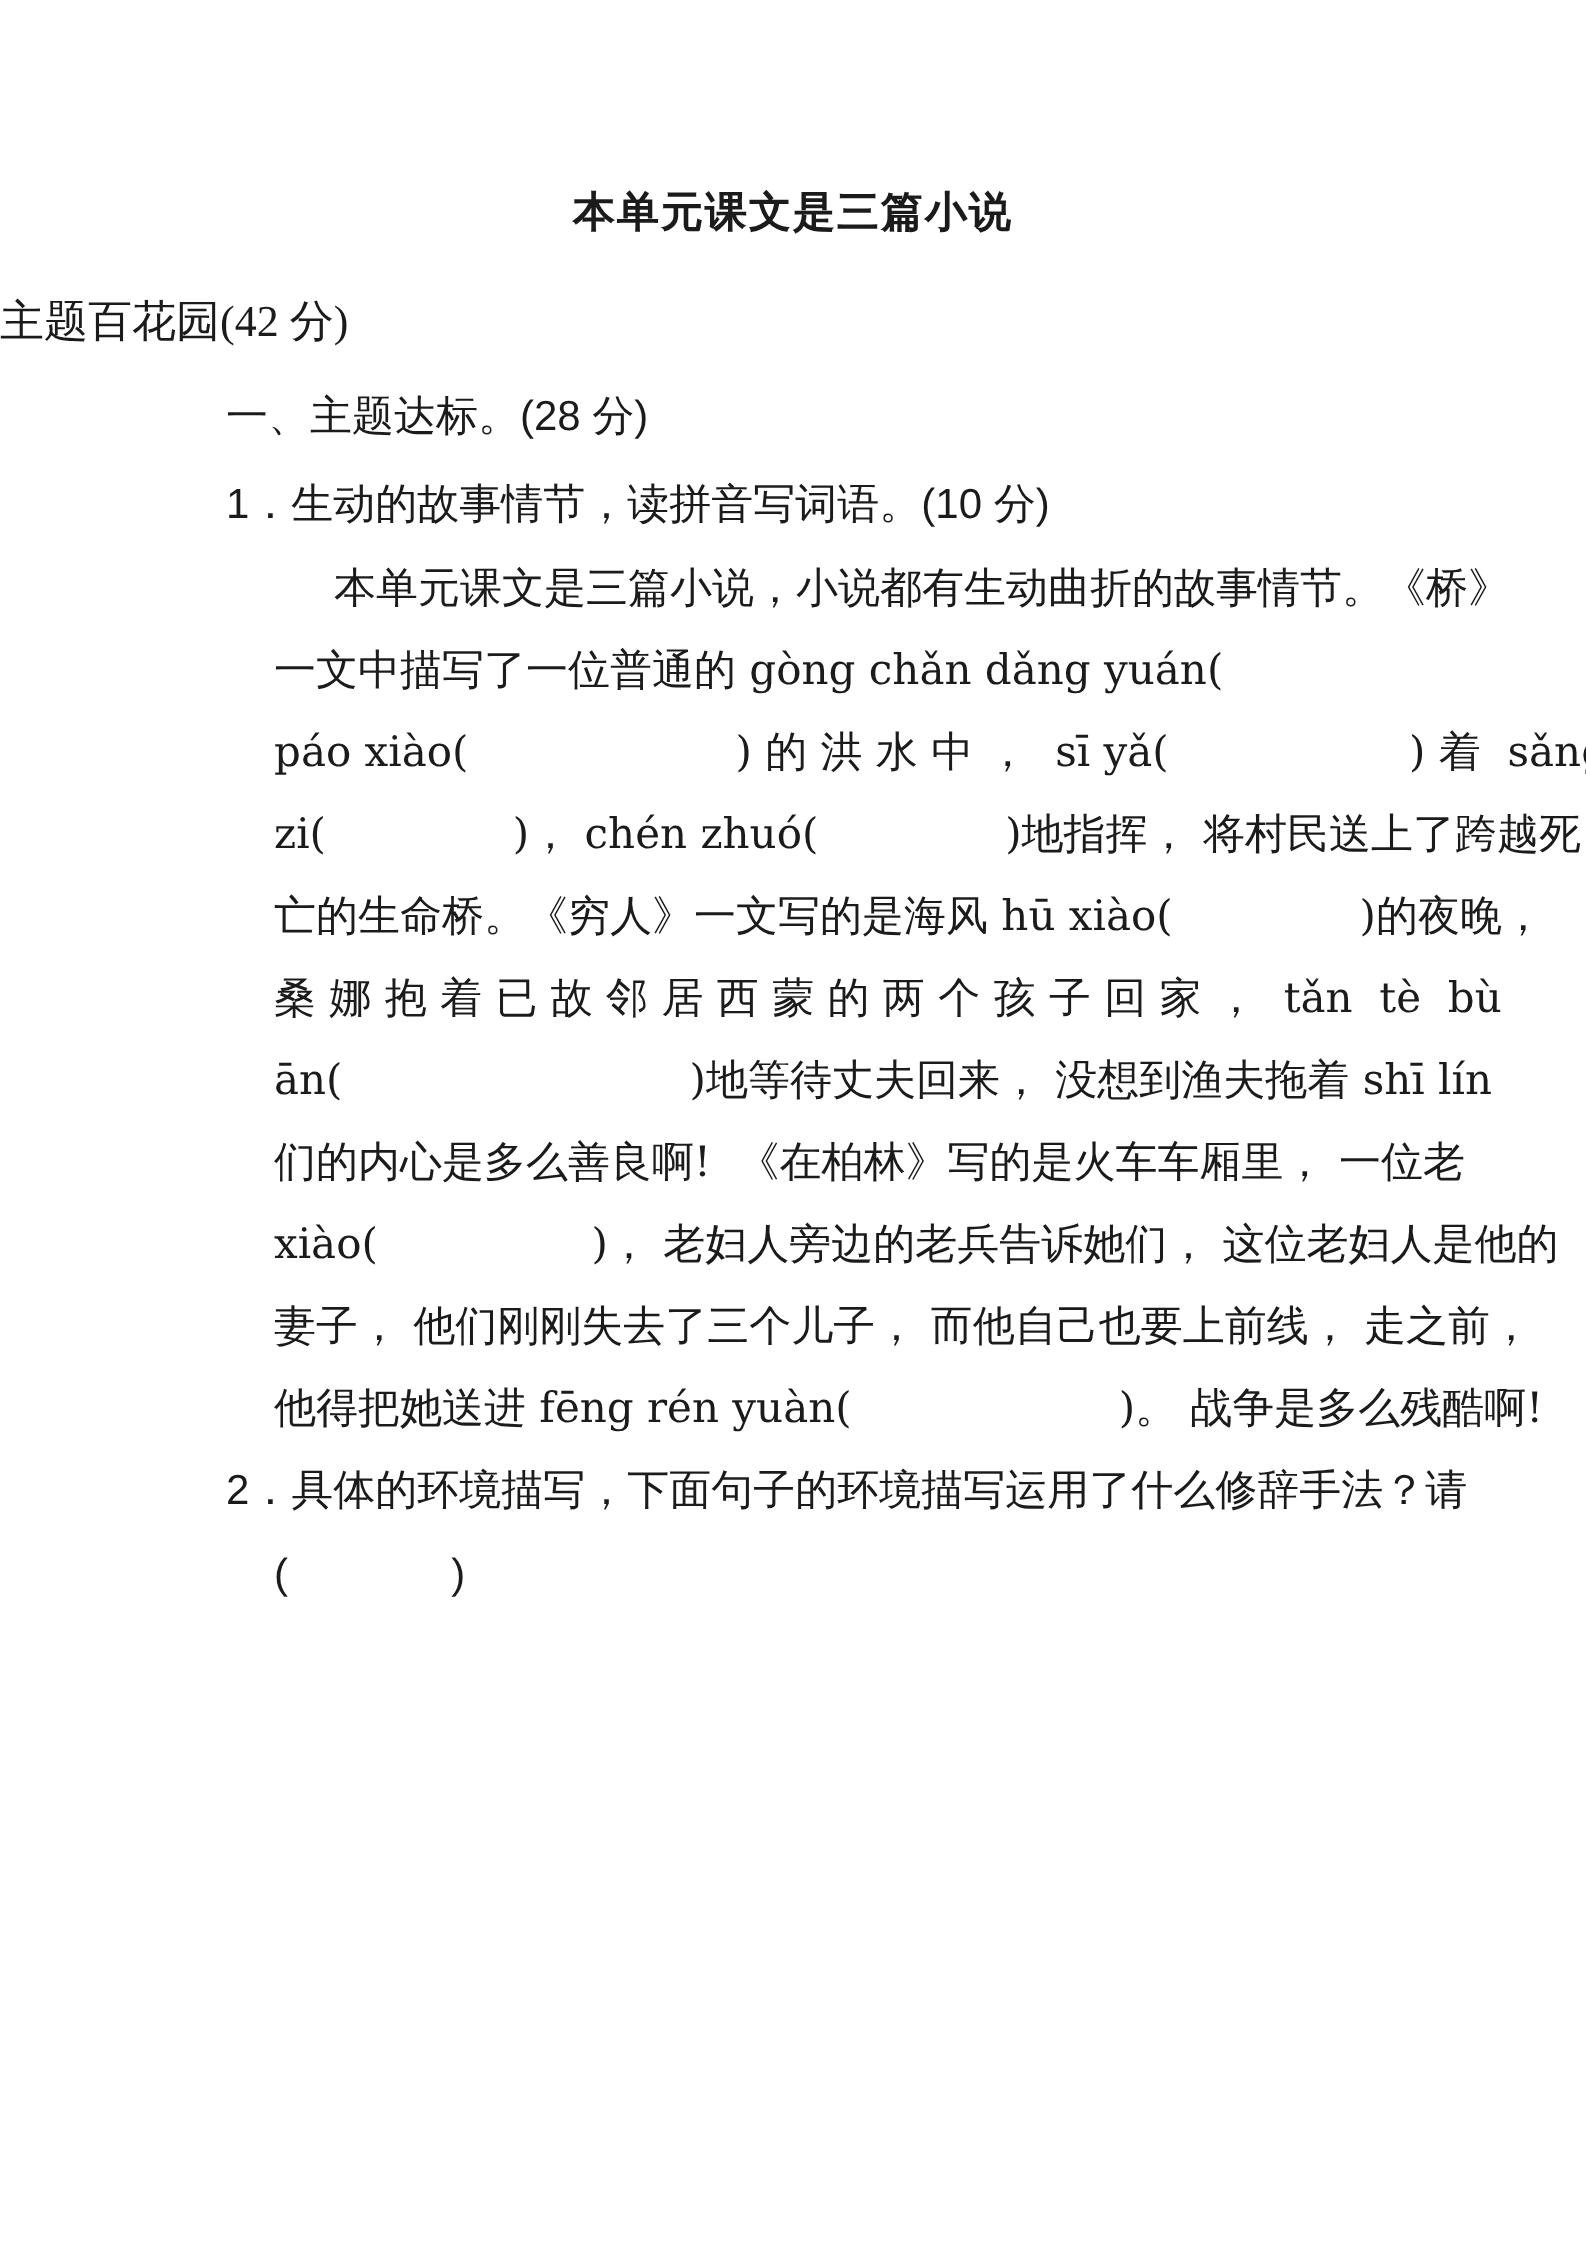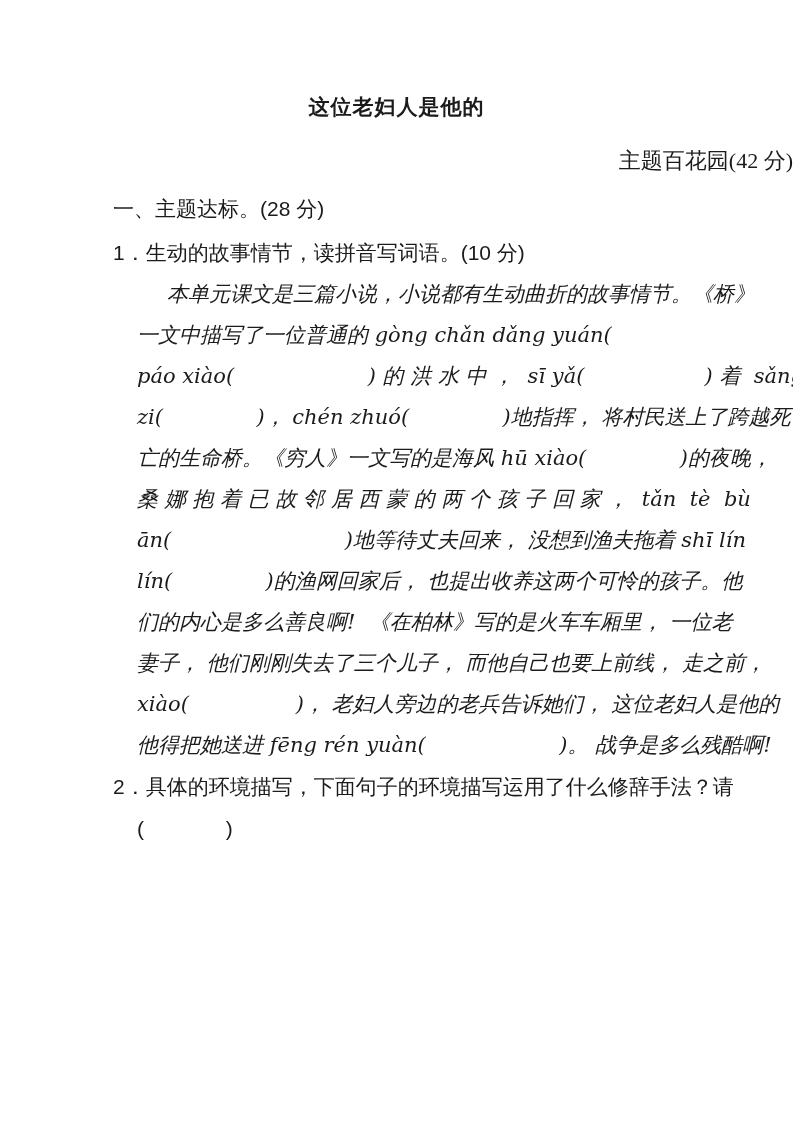--- a/index.html
+++ b/index.html
@@ -21,42 +21,41 @@
     font-size: 21px;
     line-height: 42px;
     text-align: center;
     letter-spacing: 1px;
     margin-bottom: 12px;
   }
   .subtitle {
     font-family: "Liberation Serif", serif;
     font-size: 22px;
     line-height: 42px;
-    text-align: right;
+    text-align: left;
     margin-bottom: 6px;
   }
   .body {
     padding-left: 113px;
     padding-right: 72px;
     font-size: 21px;
   }
   .section-heading {
     line-height: 42px;
     margin-bottom: 2px;
     white-space: pre;
   }
   .q-stem {
     line-height: 42px;
     white-space: pre;
   }
   .passage {
     margin-left: 24px;
     font-family: "DejaVu Serif", serif;
     font-size: 21px;
-    font-style: italic;
   }
   .passage .line {
     line-height: 41px;
     white-space: pre;
   }
   .passage .line.first-line {
     text-indent: 30px;
   }
   .indent {
     margin-left: 24px;
@@ -68,42 +67,41 @@
   .answer-blank-line {
     line-height: 42px;
     white-space: pre;
   }
 </style>
 </head>
 <body>
 
 <div class="page">
 
-  <h1 class="title">这位老妇人是他的</h1>
+  <h1 class="title">本单元课文是三篇小说</h1>
 
   <div class="subtitle">主题百花园(42 分)</div>
 
   <div class="body">
 
     <div class="section-heading">一、主题达标。(28 分)</div>
 
     <div class="q-stem">1．生动的故事情节，读拼音写词语。(10 分)</div>
 
     <div class="passage">
       <div class="line first-line">本单元课文是三篇小说，小说都有生动曲折的故事情节。《桥》</div>
       <div class="line">一文中描写了一位普通的 gòng chǎn dǎng yuán(                                )在</div>
       <div class="line">páo xiào(                    ) 的 洪 水 中 ，  sī yǎ(                  ) 着  sǎng</div>
       <div class="line">zi(              )， chén zhuó(              )地指挥， 将村民送上了跨越死</div>
       <div class="line">亡的生命桥。《穷人》一文写的是海风 hū xiào(              )的夜晚，</div>
       <div class="line">桑 娜 抱 着 已 故 邻 居 西 蒙 的 两 个 孩 子 回 家 ，  tǎn  tè  bù</div>
       <div class="line">ān(                          )地等待丈夫回来， 没想到渔夫拖着 shī lín</div>
-      <div class="line">lín(              )的渔网回家后， 也提出收养这两个可怜的孩子。他</div>
       <div class="line">们的内心是多么善良啊!  《在柏林》写的是火车车厢里， 一位老</div>
+      <div class="line">xiào(                )， 老妇人旁边的老兵告诉她们， 这位老妇人是他的</div>
       <div class="line">妻子， 他们刚刚失去了三个儿子， 而他自己也要上前线， 走之前，</div>
-      <div class="line">xiào(                )， 老妇人旁边的老兵告诉她们， 这位老妇人是他的</div>
       <div class="line">他得把她送进 fēng rén yuàn(                    )。 战争是多么残酷啊!</div>
     </div>
 
     <div class="q-stem">2．具体的环境描写，下面句子的环境描写运用了什么修辞手法？请</div>
 
     <div class="answer-blank-line indent">(              )</div>
 
 
   </div>
 </div>

